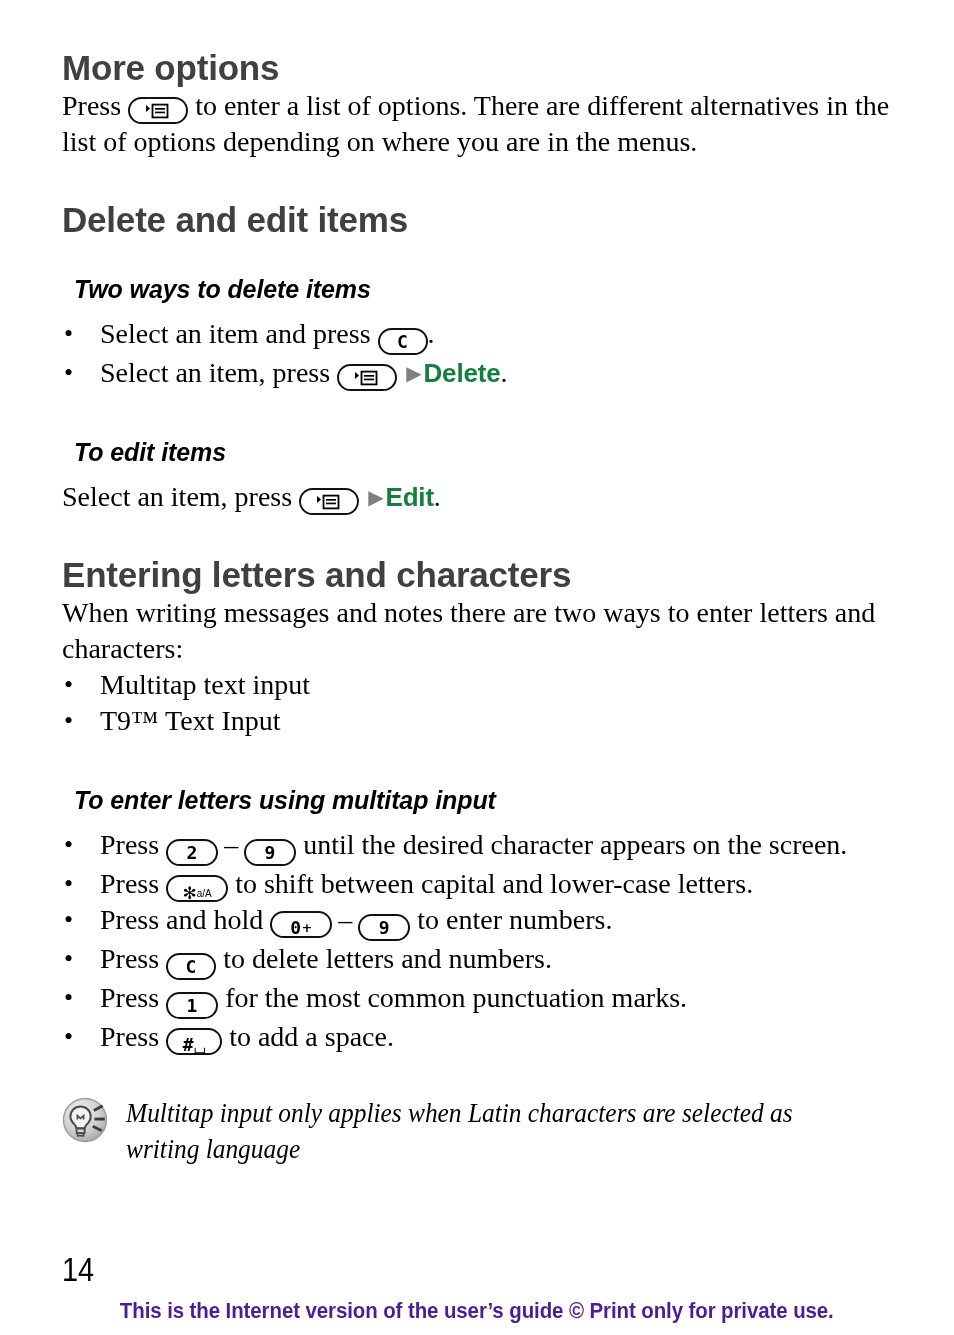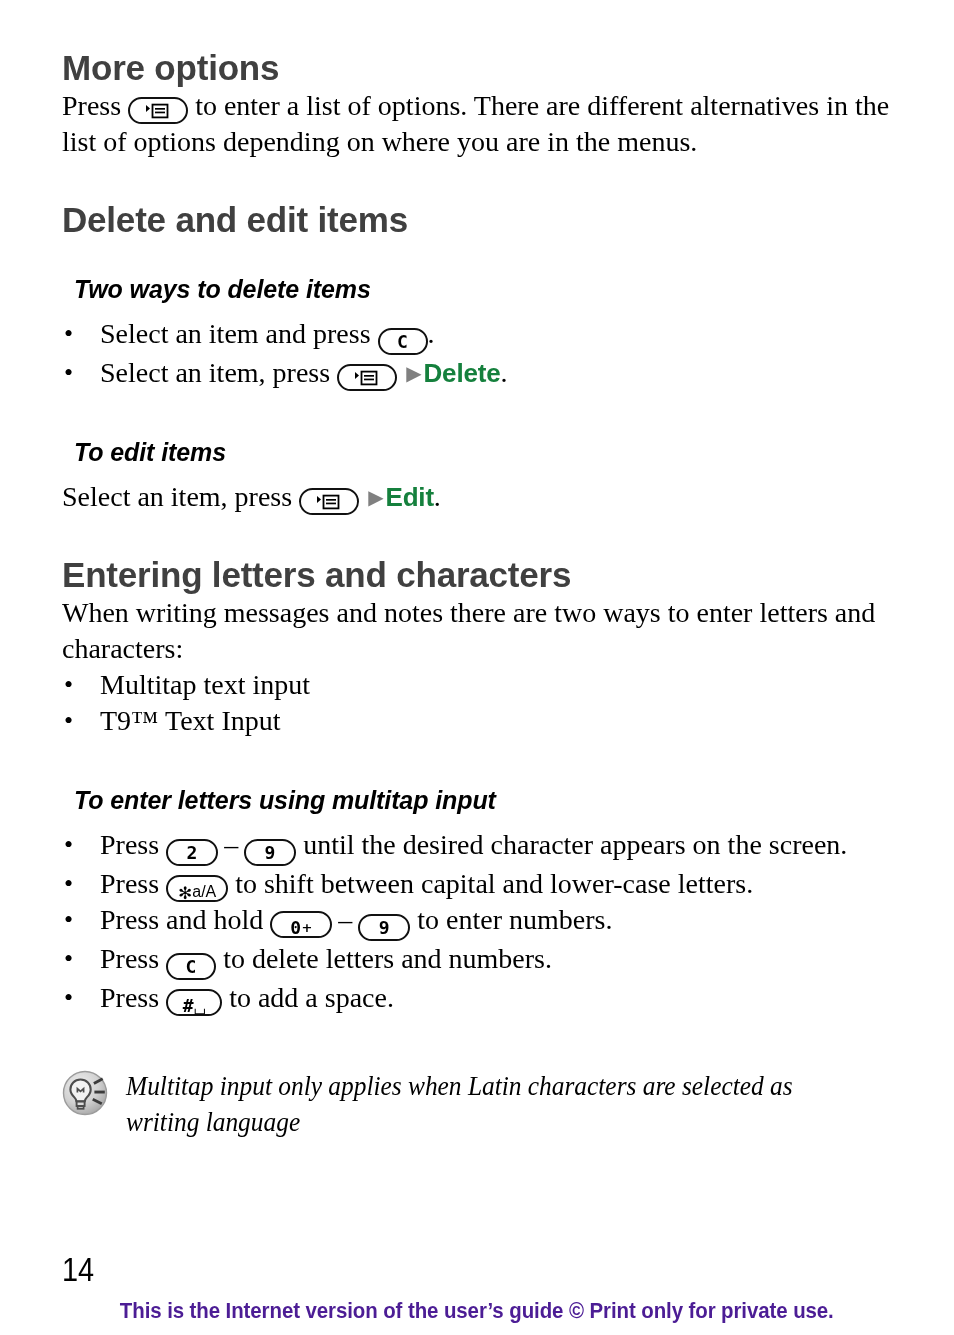--- a/index.html
+++ b/index.html
@@ -151,21 +151,21 @@
 
   .star-main {
     font-family: "DejaVu Sans", sans-serif;
     font-weight: bold;
     font-size: 17px;
     vertical-align: -1px;
   }
   .star-sub {
     font-family: "Liberation Sans", "DejaVu Sans", sans-serif;
     font-weight: normal;
-    font-size: 16px;
+    font-size: 10px;
     letter-spacing: 0;
     vertical-align: 1px;
   }
   .zero-plus {
     font-family: "DejaVu Sans", sans-serif;
     font-weight: bold;
     font-size: 13px;
     vertical-align: 2px;
   }
   .hash-sp {
@@ -195,21 +195,21 @@
     font-family: "Liberation Sans", "DejaVu Sans", sans-serif;
     font-weight: bold;
     font-size: 26px;
     letter-spacing: -0.2px;
     text-align: right;
   }
 
   
   .note {
     position: relative;
-    margin-top: 52px;
+    margin-top: 40px;
     padding-left: 64px;
     min-height: 56px;
   }
   .note-text {
     font-family: "Liberation Serif", "DejaVu Serif", serif;
     font-style: italic;
     font-size: 27px;
     line-height: 36px;
     color: #000;
     transform: scaleX(0.94);
@@ -318,20 +318,21 @@
     <ul class="bullets">
 
       <li><span>Press</span><span class="nowrap">&nbsp;<span class="key key-num key-lcd">2</span><span class="dash">–</span><span class="key key-num key-lcd">9</span>&nbsp;</span><span>until the desired character appears on the screen.</span></li>
 
       <li><span>Press</span><span class="nowrap">&nbsp;<span class="key key-star"><span class="star-main">✻</span><span class="star-sub">a/A</span></span>&nbsp;</span><span>to shift between capital and lower-case letters.</span></li>
 
       <li><span>Press and hold</span><span class="nowrap">&nbsp;<span class="key key-zero"><span class="key-lcd">0</span><span class="zero-plus">+</span></span><span class="dash">–</span><span class="key key-num key-lcd">9</span>&nbsp;</span><span>to enter numbers.</span></li>
 
       <li><span>Press</span><span class="nowrap">&nbsp;<span class="key key-c key-lcd">C</span>&nbsp;</span><span>to delete letters and numbers.</span></li>
 
+      <li><span>Press</span><span class="nowrap">&nbsp;<span class="key key-num key-lcd">1</span>&nbsp;</span><span>for the most common punctuation marks.</span></li>
 
       <li><span>Press</span><span class="nowrap">&nbsp;<span class="key key-hash"><span class="key-lcd">#</span><span class="hash-sp">⌴</span></span>&nbsp;</span><span>to add a space.</span></li>
     </ul>
 
     <div class="note">
       <div class="note-icon">
         <svg viewBox="0 0 46 46" xmlns="http://www.w3.org/2000/svg">
           <defs>
             <radialGradient id="bulbBg" cx="38%" cy="32%" r="72%">
               <stop offset="0%" stop-color="#efefef"></stop>

